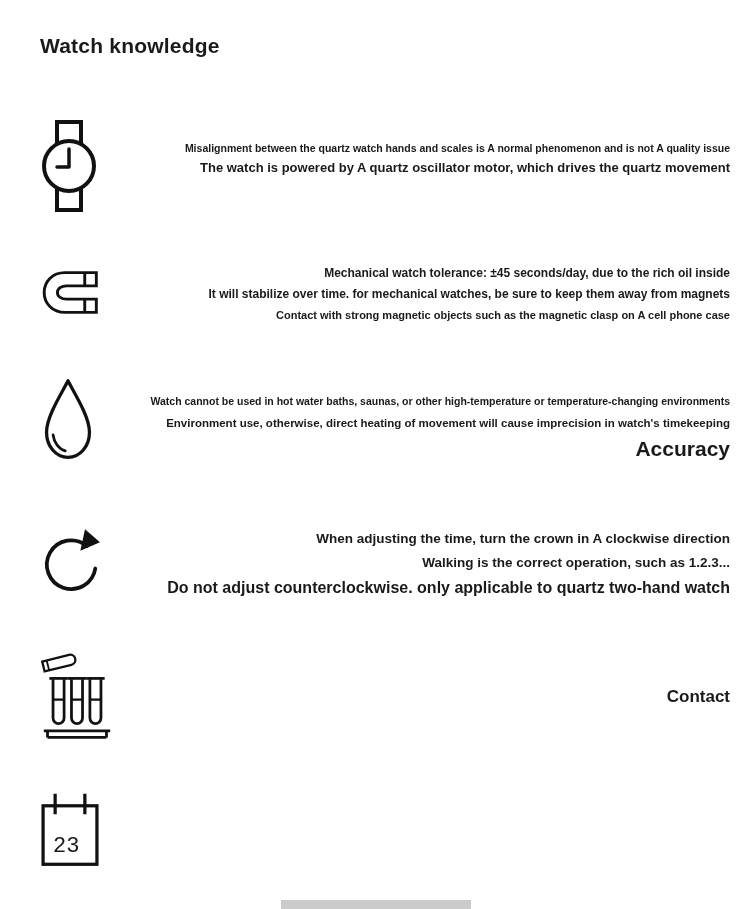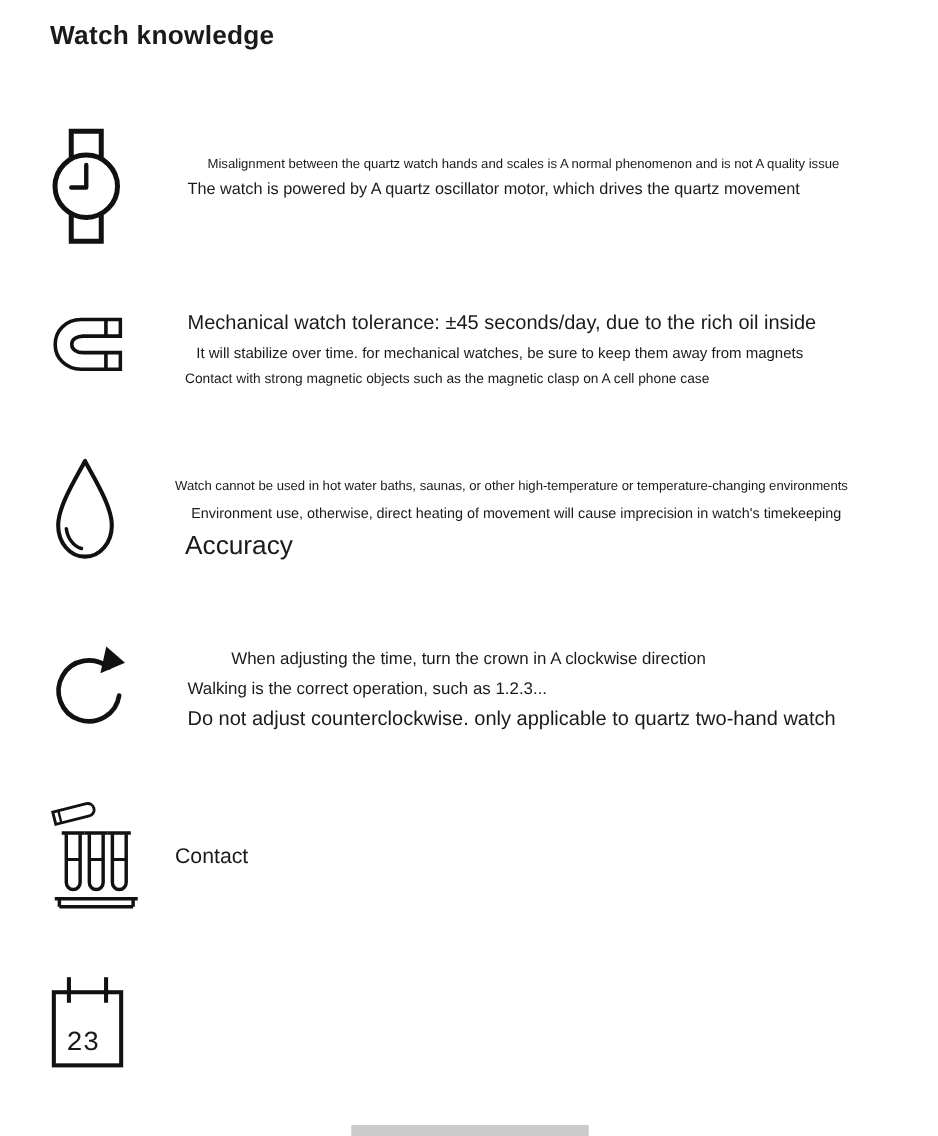--- a/index.html
+++ b/index.html
@@ -4,46 +4,46 @@
 <style>
   * { margin:0; padding:0; box-sizing:border-box; }
   html,body { background:#ffffff; }
   body {
     width:750px; height:909px;
     font-family:"Liberation Sans", sans-serif;
     color:#1a1a1a;
     position:relative;
     overflow:hidden;
   }
-  .page { padding:17px 20px 0 40px; }
+  .page { padding:34px 20px 0 40px; }
   h1 { font-size:21px; font-weight:700; letter-spacing:0.2px; }
 
   .section { display:flex; }
   .icon-cell { width:100px; flex:0 0 100px; position:relative; }
   .icon-cell svg { display:block; }
   .text-cell { flex:1; min-width:0; }
-  .line { font-weight:400; line-height:1.25; white-space:nowrap; }
+  .line { font-weight:700; line-height:1.25; white-space:nowrap;text-align:right; }
 
   .s1 { margin-top:58px; }
   .s2 { margin-top:50px; }
   .s3 { margin-top:54px; }
   .s4 { margin-top:62px; }
   .s5 { margin-top:50px; }
   .s6 { margin-top:48px; }
 
   .s1 .text-cell { padding-top:26px; }
   .s3 .text-cell { padding-top:18px; }
   .s4 .text-cell { padding-top:6px; }
   .s5 .text-cell { padding-top:32px; }
   .s6 .text-cell { padding-top:26px; }
 
   .s1 .l1 { font-size:10.5px; padding-left:26px; }
   .s1 .l2 { font-size:13px;   margin-top:5px; padding-left:10px; }
 
-  .s2 .l1 { font-size:16px;   padding-left:10px; }
+  .s2 .l1 { font-size:12px;   padding-left:10px; }
   .s2 .l2 { font-size:12px; margin-top:6px; padding-left:17px; }
   .s2 .l3 { font-size:11px;   margin-top:7px; padding-left:8px; }
 
   .s3 .l1 { font-size:10.5px; }
   .s3 .l2 { font-size:11.5px; margin-top:8px; padding-left:13px; }
   .s3 .l3 { font-size:21px;   margin-top:6px; padding-left:8px; }
 
   .s4 .l1 { font-size:13.5px; padding-left:45px; }
   .s4 .l2 { font-size:13.5px; margin-top:7px; padding-left:10px; }
   .s4 .l3 { font-size:16px; margin-top:6px; padding-left:10px; }

